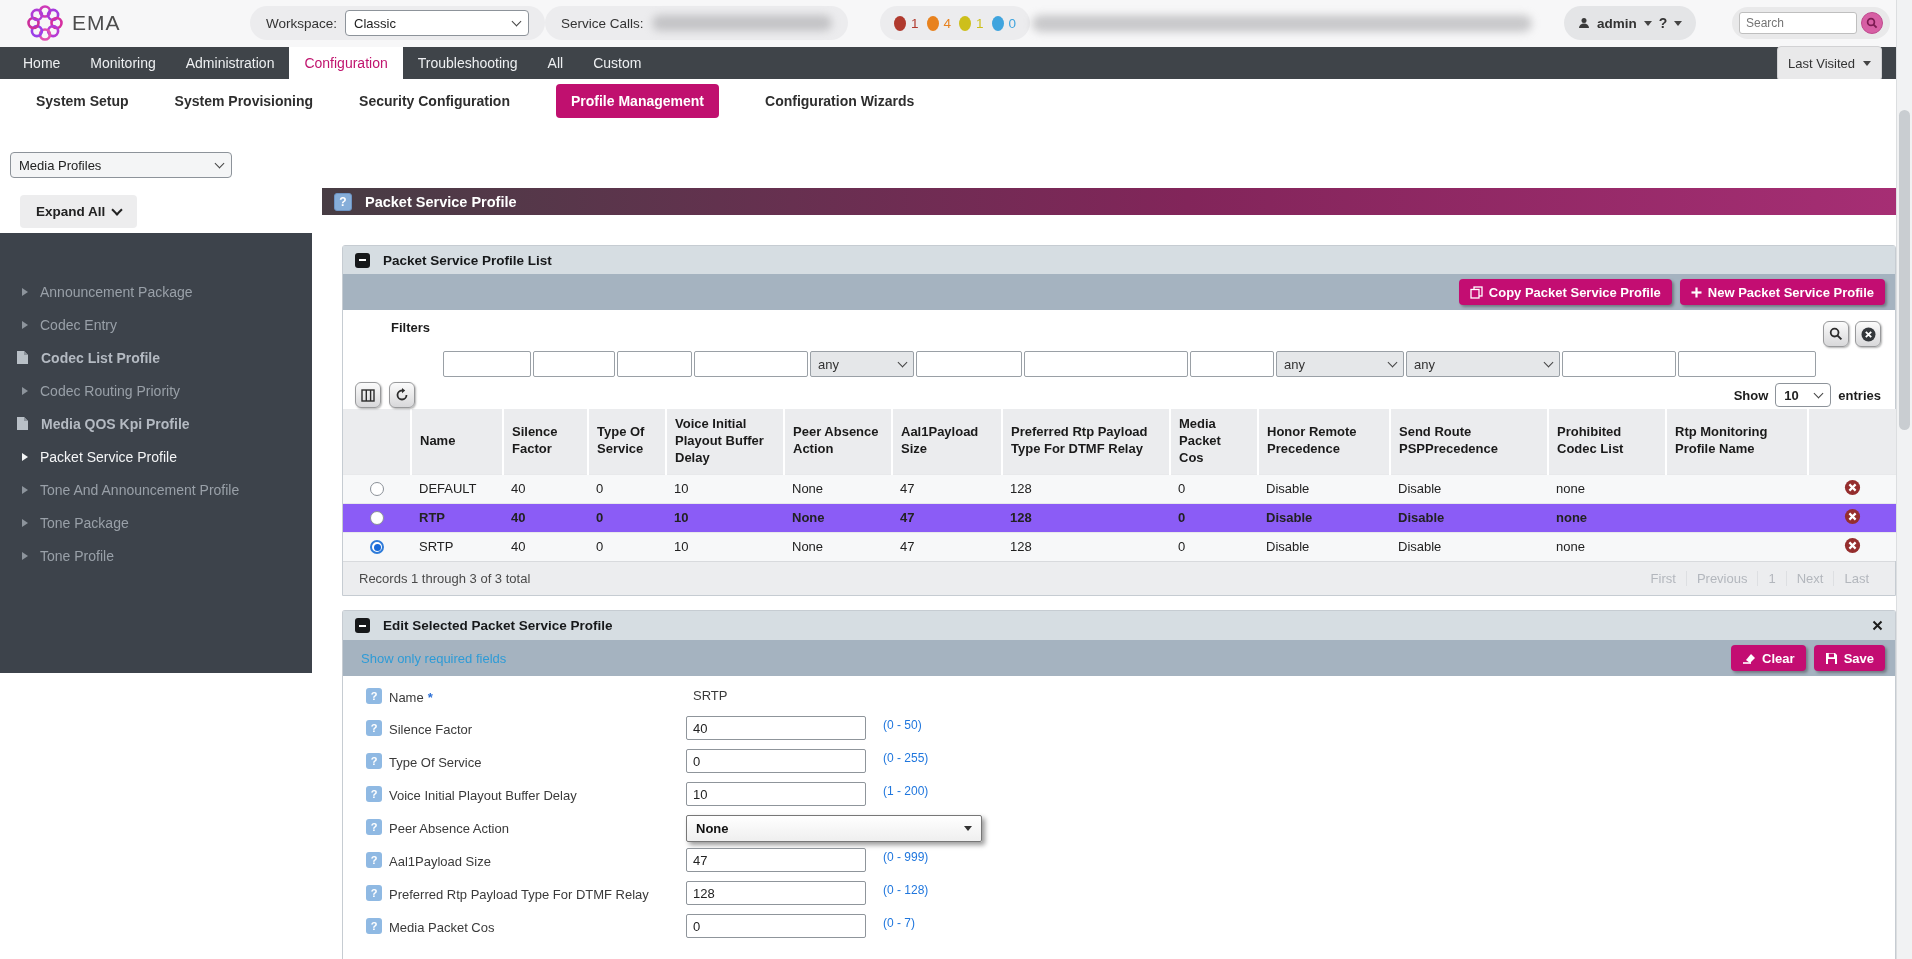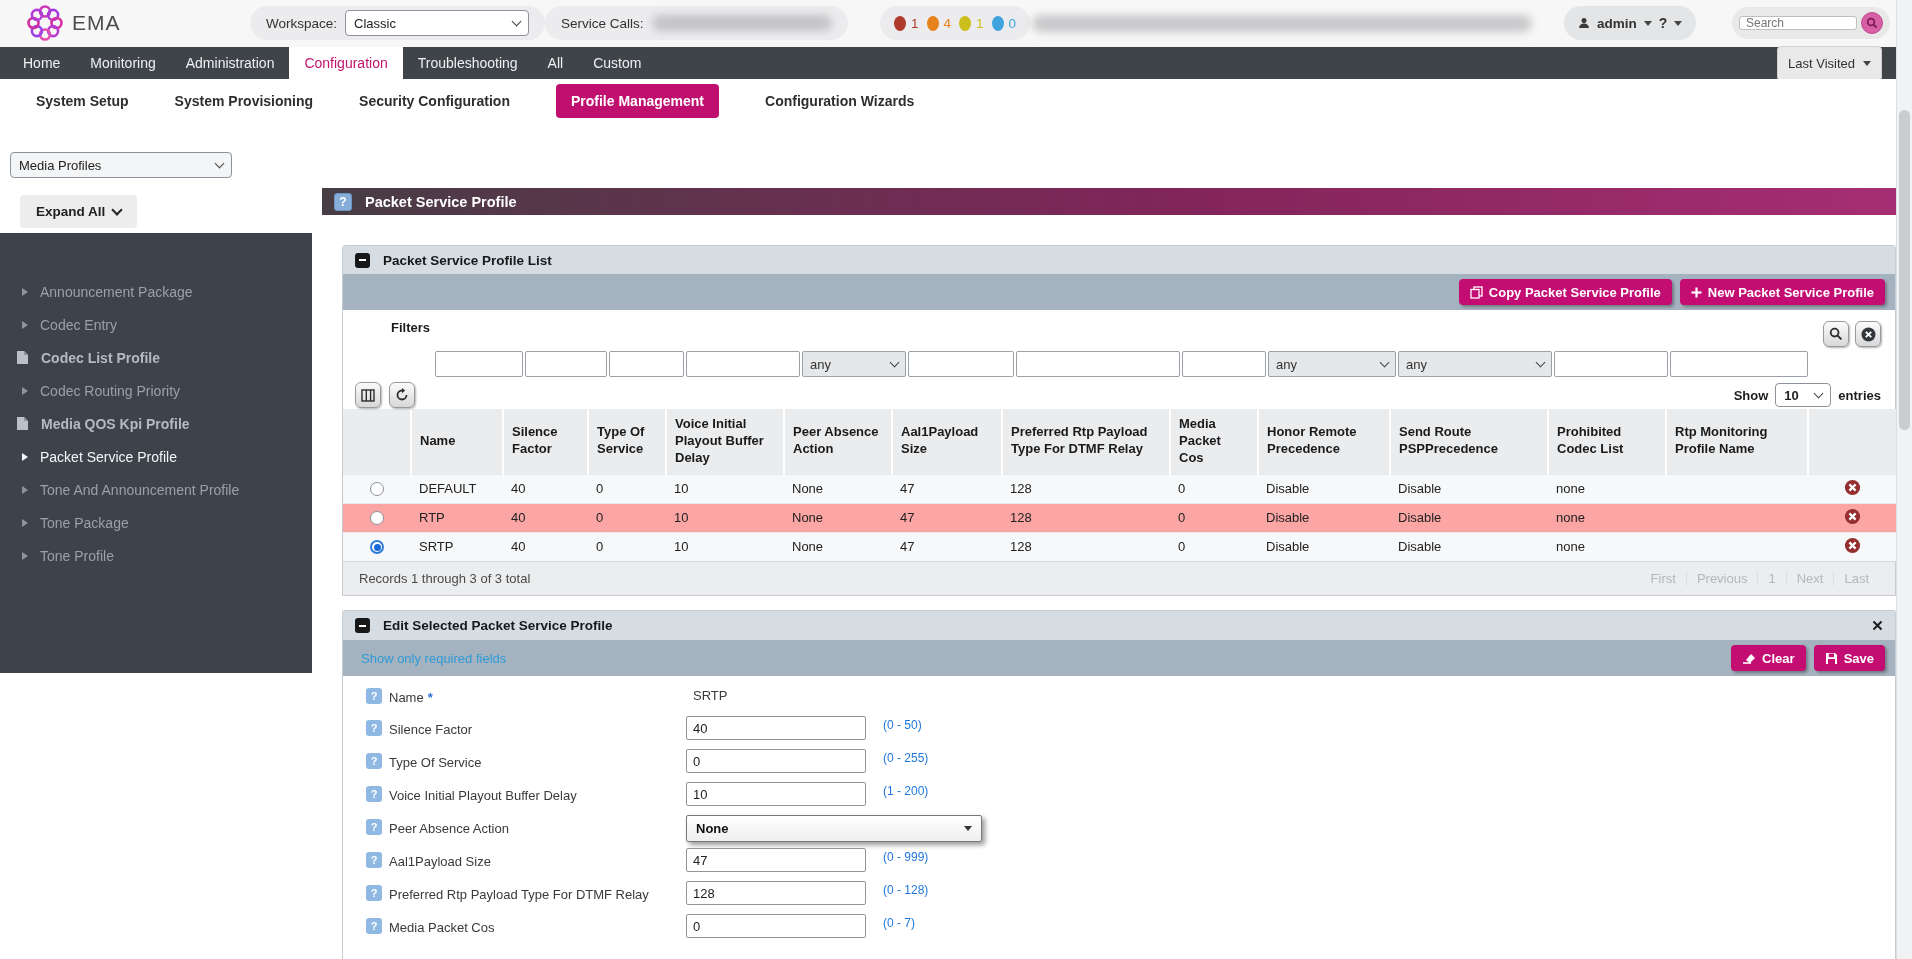--- a/index.html
+++ b/index.html
@@ -14,21 +14,21 @@
   .pill { position:absolute; top:6px; height:34px; background:#ececee; border-radius:17px; display:flex; align-items:center; gap:8px; padding:0 16px; }
   .pill-label { font-size:13.5px; color:#333; }
   .fsel { display:flex; align-items:center; justify-content:space-between; background:#fff; border:1px solid #8d939a; border-radius:4px; height:26px; padding:0 8px; font-size:13px; color:#222; cursor:default; }
   .chev { width:7px; height:7px; border-right:1.7px solid #444; border-bottom:1.7px solid #444; transform:rotate(45deg); margin-top:-4px; flex:none; }
   .blur-blob { background:#a3a3a6; opacity:.55; border-radius:9px; filter:blur(4px); }
   .dotgrp { display:flex; align-items:center; gap:5px; font-size:13.5px; }
   .dot { width:12px; height:15px; border-radius:50%; display:inline-block; }
   .caret { width:0; height:0; border-left:4px solid transparent; border-right:4px solid transparent; border-top:5px solid #444; display:inline-block; }
   .usr-q { font-size:14px; font-weight:bold; color:#333; }
   .search-wrap { position:absolute; left:1732px; top:7px; height:32px; background:#e9e9ea; border-radius:16px; display:flex; align-items:center; gap:4px; padding:0 7px; }
-  .search-input { width:118px; height:14px; border:1px solid #bfbfbf; border-radius:3px; font-size:12px; padding:0 6px; color:#333; background:#fff; }
+  .search-input { width:118px; height:22px; border:1px solid #bfbfbf; border-radius:3px; font-size:12px; padding:0 6px; color:#333; background:#fff; }
   .search-btn { width:22px; height:22px; border-radius:50%; background:#d75fa4; border:1px solid #c04a8f; display:flex; align-items:center; justify-content:center; cursor:pointer; }
 
   
   .mainnav { position:absolute; top:47px; left:0; width:1896px; height:32px; background:#3f4449; display:flex; align-items:stretch; padding-left:8px; }
   .mainnav .nitem { padding:0 15px; display:flex; align-items:center; font-size:14px; color:#eef0f2; cursor:pointer; }
   .mainnav .nitem.active { background:#fff; color:#c0146e; }
   .lastv { margin-left:auto; align-self:center; margin-right:14px; background:#e9e9ea; border:1px solid #d2d2d4; border-radius:4px; height:35px; display:flex; align-items:center; gap:8px; padding:0 10px; font-size:13px; color:#333; cursor:pointer; }
 
   
   .subnav { position:absolute; top:79px; left:0; width:1896px; height:43px; background:#fff; display:flex; align-items:center; gap:46px; padding-left:36px; }
@@ -61,33 +61,33 @@
   .minus::after { content:""; position:absolute; left:4px; top:6.5px; width:7px; height:2px; background:#fff; }
   .p-tools { height:36px; background:#a5b3c0; display:flex; align-items:center; padding:0 10px; }
   .mbtn { height:26px; background:#c30d72; color:#fff; font-family:inherit; font-size:13px; font-weight:bold; border:none; border-radius:4px; display:flex; align-items:center; gap:6px; padding:0 11px; cursor:pointer; box-shadow:2px 2px 3px rgba(50,50,55,.45); }
   .closex { margin-left:auto; cursor:pointer; display:flex; align-items:center; }
 
   
   .p-filters { position:relative; height:99px; background:#fff; }
   .flabel { position:absolute; left:48px; top:10px; font-size:13px; font-weight:bold; color:#1c1c1c; }
   .fbtns { position:absolute; right:14px; top:11px; display:flex; gap:6px; }
   .gbtn { width:26px; height:26px; background:linear-gradient(#fbfbfb,#d8d8da); border:1px solid #98999b; border-radius:6px; display:flex; align-items:center; justify-content:center; cursor:pointer; box-shadow:1px 1px 2px rgba(0,0,0,.3); }
-  .frow { position:absolute; left:92px; top:41px; display:flex; gap:2px; }
+  .frow { position:absolute; left:100px; top:41px; display:flex; gap:2px; }
   .fin { height:26px; border:1px solid #9aa0a6; border-radius:2px; font-size:13px; padding:0 5px; font-family:inherit; color:#222; }
   .fany { height:26px; background:#e5e7e9; border:1px solid #9aa0a6; border-radius:2px; font-size:13px; color:#333; display:flex; align-items:center; justify-content:space-between; padding:0 7px; cursor:default; }
   .trow { position:absolute; left:12px; right:14px; top:72px; display:flex; align-items:center; }
   .showgrp { margin-left:auto; display:flex; align-items:center; gap:7px; font-size:13px; font-weight:bold; color:#1c1c1c; }
   .showsel { width:56px; height:24px; }
 
   
   table.grid { width:1554px; border-collapse:collapse; table-layout:fixed; }
   .grid th { background:#ebecee; font-size:13px; font-weight:bold; color:#1a1a1a; text-align:left; vertical-align:middle; padding:7px 8px; border-right:2px solid #fff; line-height:1.3; cursor:pointer; }
   .grid td { font-size:13px; color:#222; padding:4px 8px; height:28px; border-top:1px solid #e8e9eb; }
   .grid tr.odd td { background:#f7f8f9; }
-  .grid tr.even td { background:#fca5a5; }
+  .grid tr.even td { background:#8b5cf6;font-weight:bold; }
   .radio { width:14px; height:14px; border:1px solid #8b9198; border-radius:50%; display:inline-block; background:#fff; cursor:pointer; vertical-align:middle; }
   .radio.checked { border:2px solid #2e7bd9; }
   .radio.checked::after { content:""; display:block; width:7px; height:7px; border-radius:50%; background:#1668d9; margin:1.5px; }
   .delbtn { cursor:pointer; display:inline-flex; }
   .p-foot { height:34px; background:#ecedef; border-top:1px solid #d8dadd; display:flex; align-items:center; padding:0 16px; }
   .records { font-size:13px; color:#4a4a4a; }
   .pager { margin-left:auto; display:flex; align-items:center; }
   .pg { font-size:13px; color:#b3b7bd; padding:0 10px; border-left:1px solid #dddfe2; cursor:pointer; }
   .pg:first-child { border-left:none; }
 

